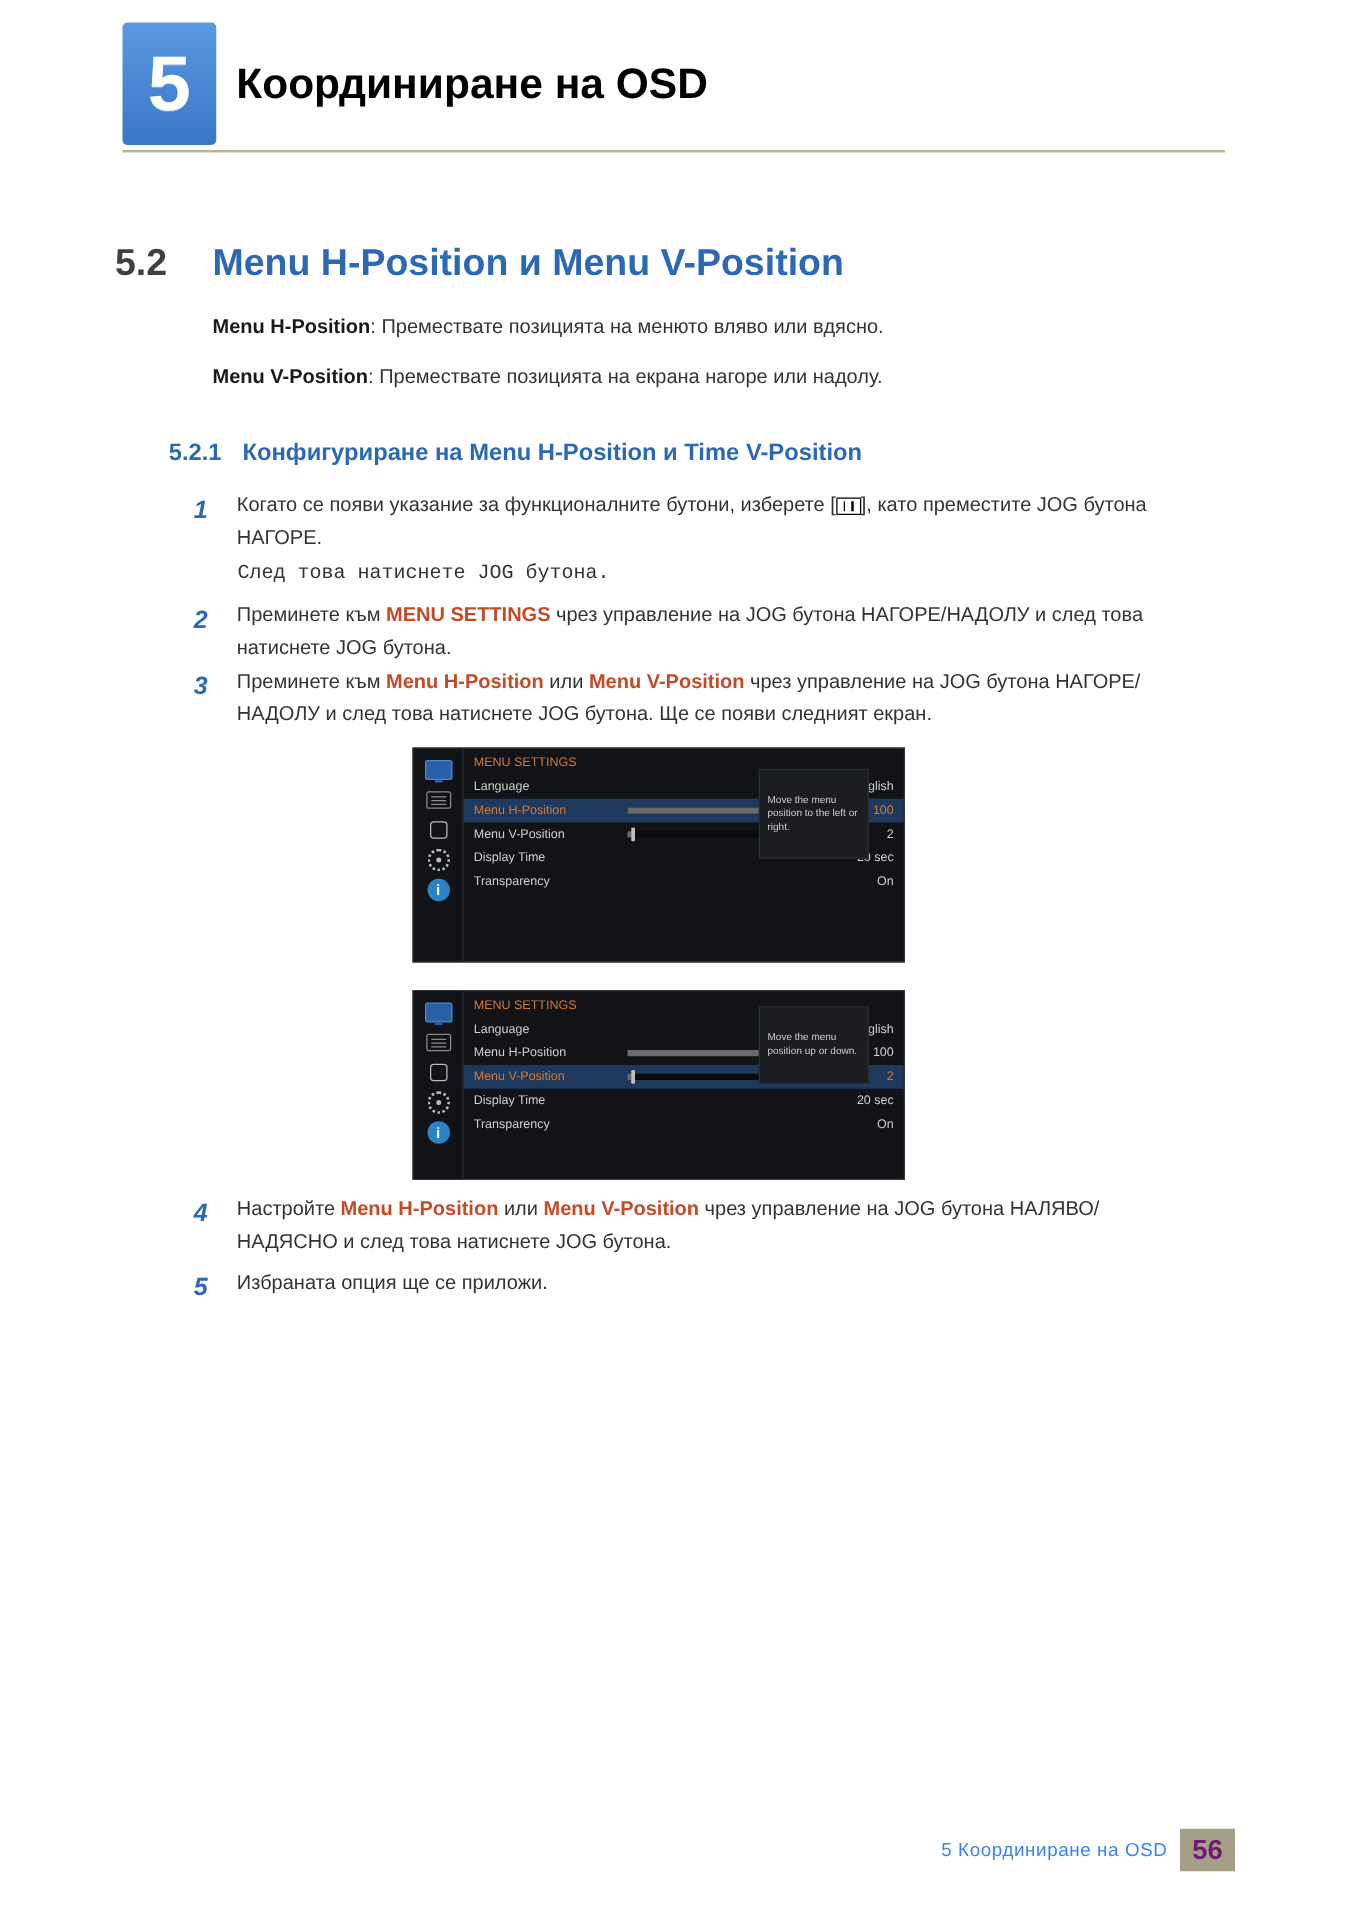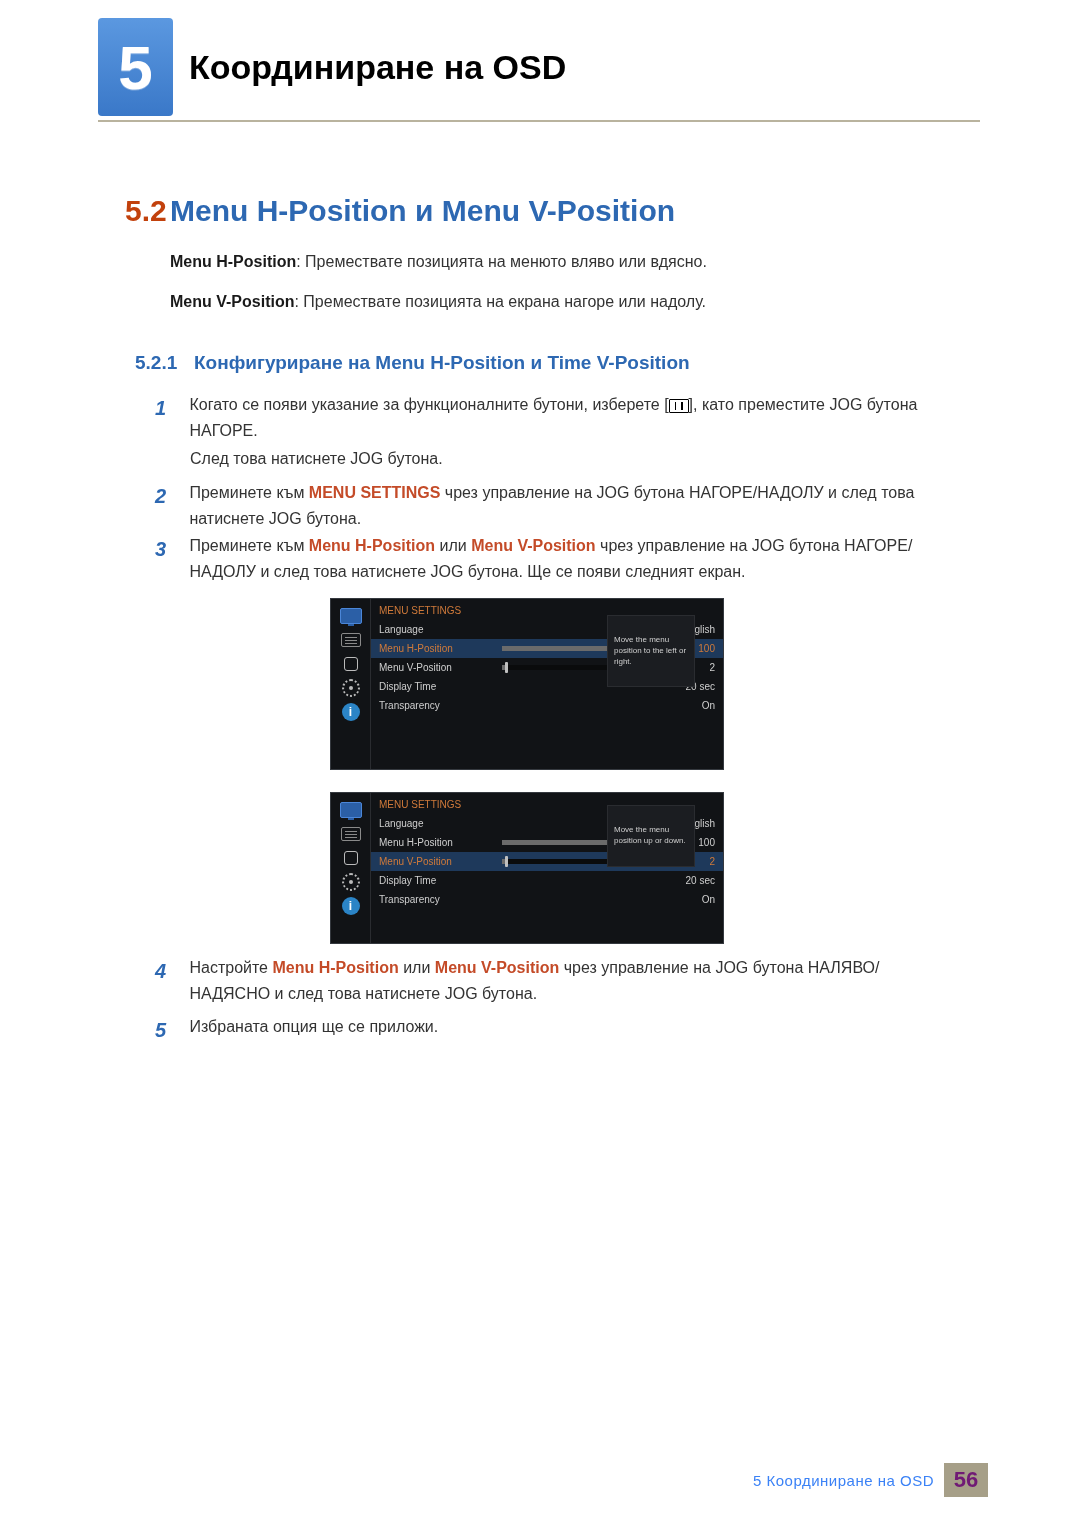--- a/index.html
+++ b/index.html
@@ -5,21 +5,21 @@
   * { box-sizing: border-box; margin: 0; padding: 0; }
   body { width: 1080px; height: 1527px; background: #fff; font-family: Arial, sans-serif; color: #333; position: relative; }
   .page { width: 1080px; height: 1527px; position: relative; }
 
   .chapter-header { position: absolute; top: 18px; left: 98px; display: flex; align-items: center; }
   .chapter-tab { width: 75px; height: 98px; background: linear-gradient(180deg, #5b98e0 0%, #3a78c8 100%); border-radius: 4px; display: flex; align-items: center; justify-content: center; }
   .chapter-num { color: #fff; font-size: 62px; font-weight: bold; text-shadow: 0 1px 0 rgba(255,255,255,0.3); }
   .chapter-title { margin-left: 16px; color: #000000; font-size: 34px; font-weight: bold; }
   .header-rule { position: absolute; top: 120px; left: 98px; width: 882px; height: 2px; background: #b9b39e; }
 
-  .sec-num { position:absolute; left:92px; top:194px; color:#c2410c; font-size:30px; font-weight:bold;margin-left:33px; }
+  .sec-num { position:absolute; left:92px; top:194px; color:#404040; font-size:30px; font-weight:bold; }
   .sec-title { position:absolute; left:170px; top:194px; color:#2d68b2; font-size:30px; font-weight:bold; }
 
   .para1 { position:absolute; left:170px; top:253px; font-size:16px; color:#333; }
   .para2 { position:absolute; left:170px; top:293px; font-size:16px; color:#333; }
   .bold-blk { font-weight:bold; color:#1a1a1a; }
 
   .subsec-num { position:absolute; left:135px; top:352px; color:#2d68b2; font-size:19px; font-weight:bold; }
   .subsec-title { position:absolute; left:194px; top:352px; color:#2d68b2; font-size:19px; font-weight:bold; }
 
   .step { position:absolute; left:155px; width:810px; font-size:16px; line-height:1.6; }
@@ -103,21 +103,21 @@
 
   <div class="subsec-num">5.2.1</div>
   <div class="subsec-title">Конфигуриране на Menu H-Position и Time V-Position</div>
 
   <div class="step step1">
     <span class="num">1</span>
     <span class="txt">
       <span>Когато се появи указание за функционалните бутони, изберете [</span><span class="icon-inline"></span><span>], като преместите JOG бутона НАГОРЕ.</span>
     </span>
   </div>
-  <div class="step step1b" style="position:absolute;">След това натиснете JOG бутона.</div>
+  <div class="step step1b" style="position:absolute;font-family:Liberation Mono, monospace;">След това натиснете JOG бутона.</div>
 
   <div class="step step2">
     <span class="num">2</span>
     <span class="txt">
       <span>Преминете към </span><span class="bold-org">MENU SETTINGS</span><span> чрез управление на JOG бутона НАГОРЕ/НАДОЛУ и след това натиснете JOG бутона.</span>
     </span>
   </div>
 
   <div class="step step3">
     <span class="num">3</span>

